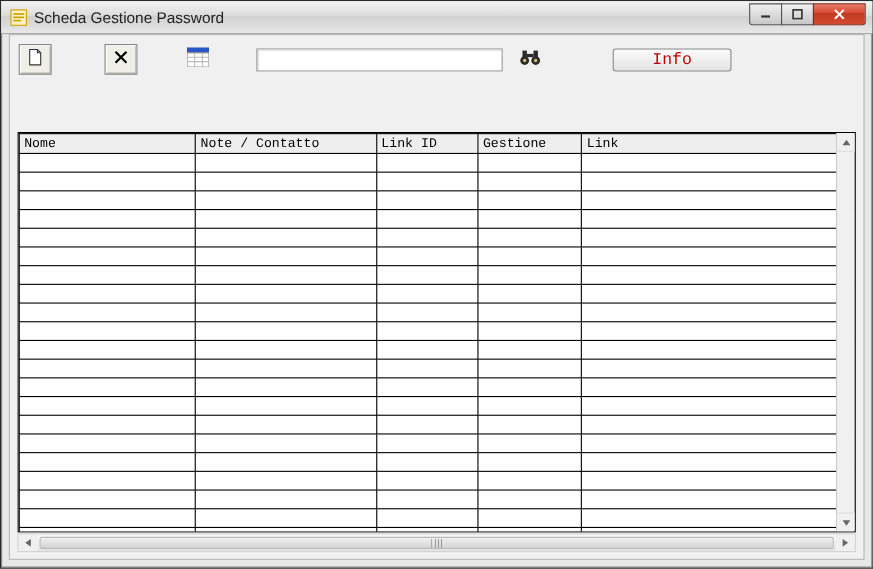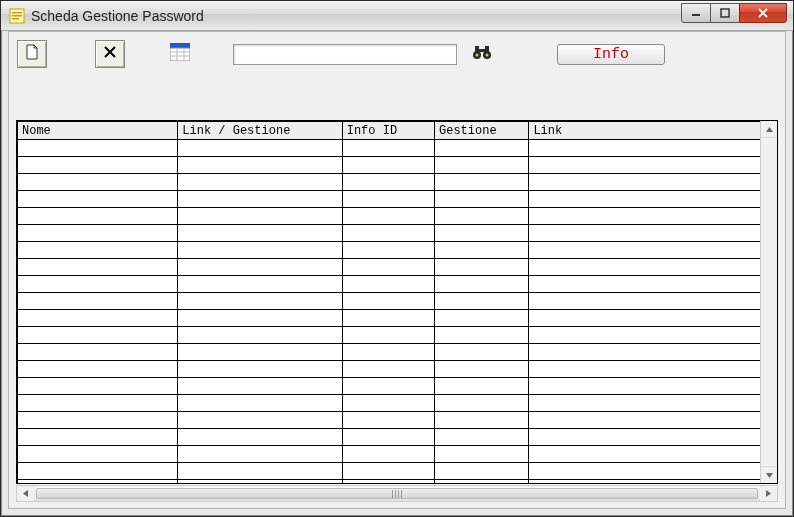--- a/index.html
+++ b/index.html
@@ -281,22 +281,22 @@
         <colgroup id="grid-cols">
             <col style="width: 158px;">
             <col style="width: 162px;">
             <col style="width: 91px;">
             <col style="width: 93px;">
             <col style="width: 244px;">
           </colgroup>
         <thead>
             <tr id="grid-head">
               <th>Nome</th>
-              <th>Link / Gestione</th>
-              <th>Info ID</th>
+              <th>Note / Contatto</th>
+              <th>Link ID</th>
               <th>Gestione</th>
               <th>Link</th>
             </tr>
           </thead>
         <tbody id="grid-body">
             <tr>
               <td></td>
               <td></td>
               <td></td>
               <td></td>

